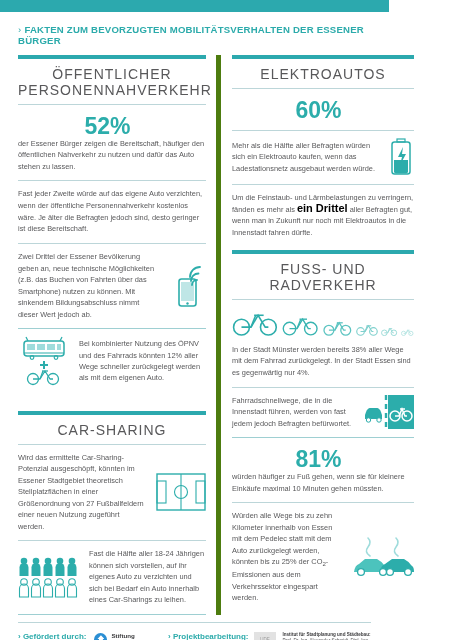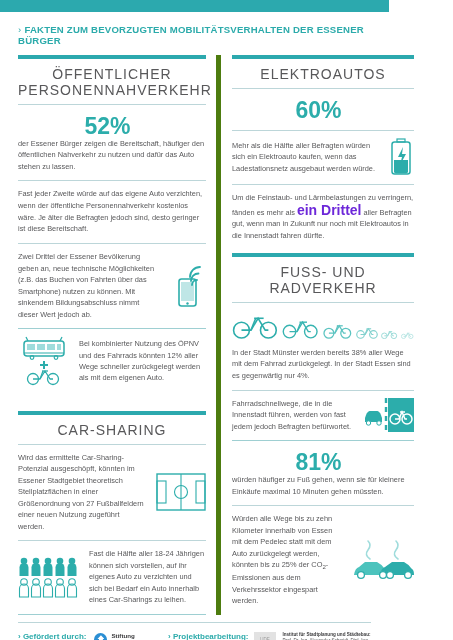--- a/index.html
+++ b/index.html
@@ -41,21 +41,21 @@
   .rule-strong { border-top: 1px solid #9ecfd2; }
 
   .row { display: flex; align-items: center; padding: 8px 0 8px 0; flex-direction: column; }
   .bignum {
     color: #2cadab; font-size: 23px; font-weight: bold;
     line-height: 1; padding-right: 9px; padding-top: 2px;
     white-space: nowrap;
   }
   .para { font-size: 7.4px; line-height: 1.55; color: #58585a; }
   .block-para { font-size: 7.4px; line-height: 1.58; padding: 7px 0 8px 0; color:#58585a; }
-  .inline-big { color:#6d28d9; font-size: 14px; font-weight: bold; line-height: 0.9; }
+  .inline-big { color:#000000; font-size: 11px; font-weight: bold; line-height: 0.9; }
 
   .icon-row { display:flex; align-items:center; padding: 7px 0 8px 0; gap: 9px; }
   .icon-row .para { flex: 1; }
   .icon-cell { flex: 0 0 auto; display:flex; align-items:center; justify-content:center; }
 
   
   .footer-sep { margin: 7px 18px 0 18px; border-top: 1px solid #bcd6d9; }
   .footer { display: flex; padding: 9px 18px 0 18px; font-size: 6px; }
   .foot-label { color: #2cabab; font-weight: bold; font-size: 8px; white-space: nowrap; }
   .foot-left { width: 150px; display:flex; align-items:flex-start; }

